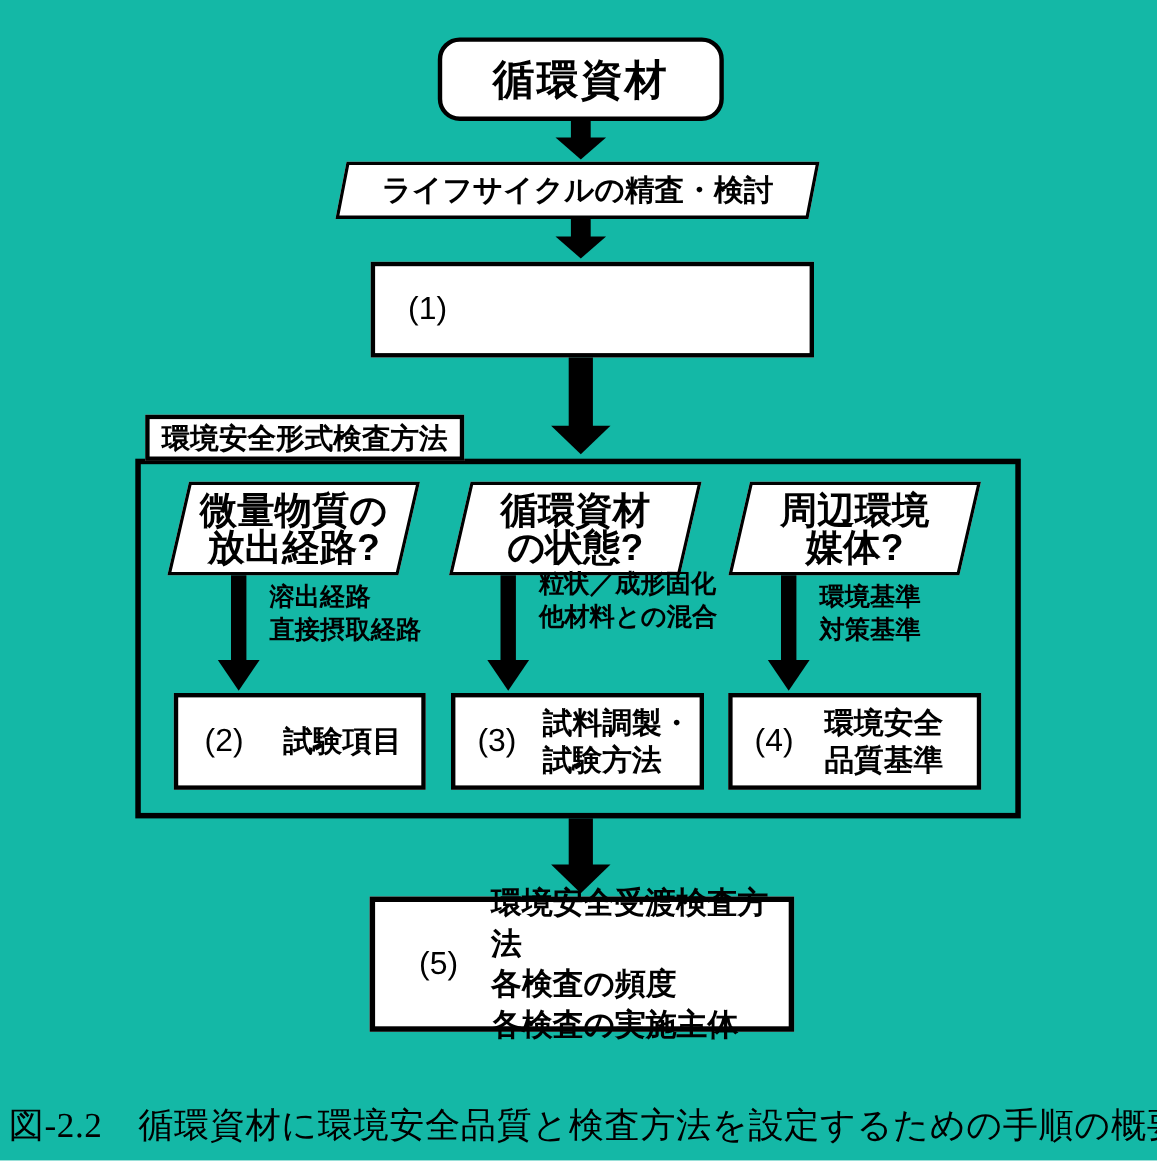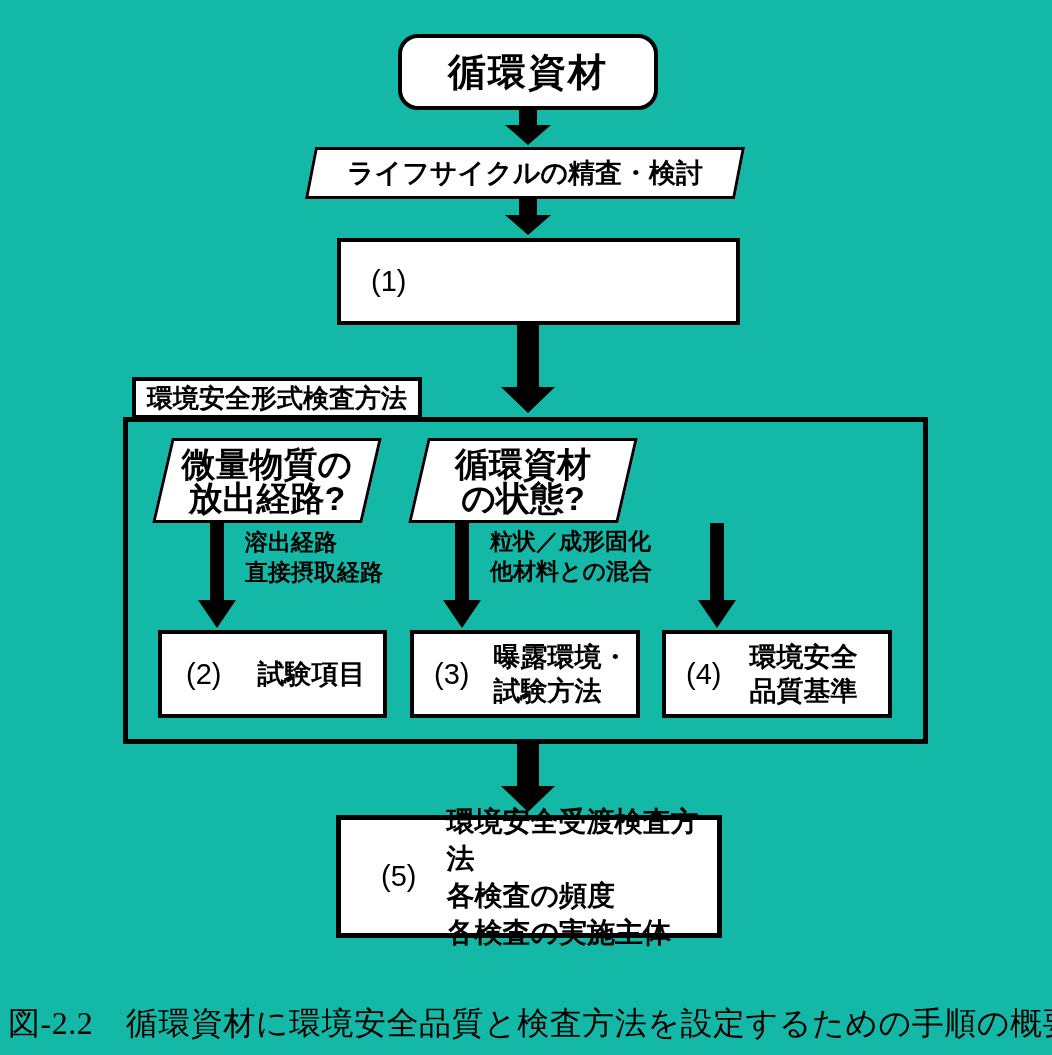--- a/index.html
+++ b/index.html
@@ -113,32 +113,39 @@
 
   <div class="pgram" style="left:418px; top:438px; width:210px; height:85px;">
     <div class="pgram-shape"></div>
     <div class="pgram-text">循環資材
 の状態?</div>
   </div>
   <div class="arr" style="left:443px; top:523px; width:38px; height:108px;">
     <div class="arr-shaft" style="left:12px; width:14px; height:81px;"></div>
     <div class="arr-head" style="left:0; border-left-width:19px; border-right-width:19px; border-top-width:28px;"></div>
   </div>
-  <div class="notes" style="left:490px; top:527px;font-family:Liberation Serif, serif;">粒状／成形固化
+  <div class="notes" style="left:490px; top:515px;">粒状／成形固化
 他材料との混合</div>
   <div class="node numbox" style="left:410px; top:630px; width:230px; height:88px; padding-left:20px;">
     <span class="num">(3)</span>
-    <span class="btext" style="margin-left:24px; font-size:27px; line-height:34px;">曝露環境・
+    <span class="btext" style="margin-left:24px; font-size:27px; line-height:34px;">試料調製・
 試験方法</span>
   </div>
 
+  <div class="pgram" style="left:672px; top:438px; width:210px; height:85px;">
+    <div class="pgram-shape"></div>
+    <div class="pgram-text">周辺環境
+媒体?</div>
+  </div>
   <div class="arr" style="left:698px; top:523px; width:38px; height:108px;">
     <div class="arr-shaft" style="left:12px; width:14px; height:81px;"></div>
     <div class="arr-head" style="left:0; border-left-width:19px; border-right-width:19px; border-top-width:28px;"></div>
   </div>
+  <div class="notes" style="left:745px; top:527px;">環境基準
+対策基準</div>
   <div class="node numbox" style="left:662px; top:630px; width:230px; height:88px; padding-left:20px;">
     <span class="num">(4)</span>
     <span class="btext" style="margin-left:28px; font-size:27px; line-height:34px;text-align:right;">環境安全
 品質基準</span>
   </div>
 
   <div class="arr" style="left:501px; top:744px; width:54px; height:71px;">
     <div class="arr-shaft" style="left:16px; width:22px; height:46px;"></div>
     <div class="arr-head" style="left:0; border-left-width:27px; border-right-width:27px; border-top-width:26px;"></div>
   </div>

